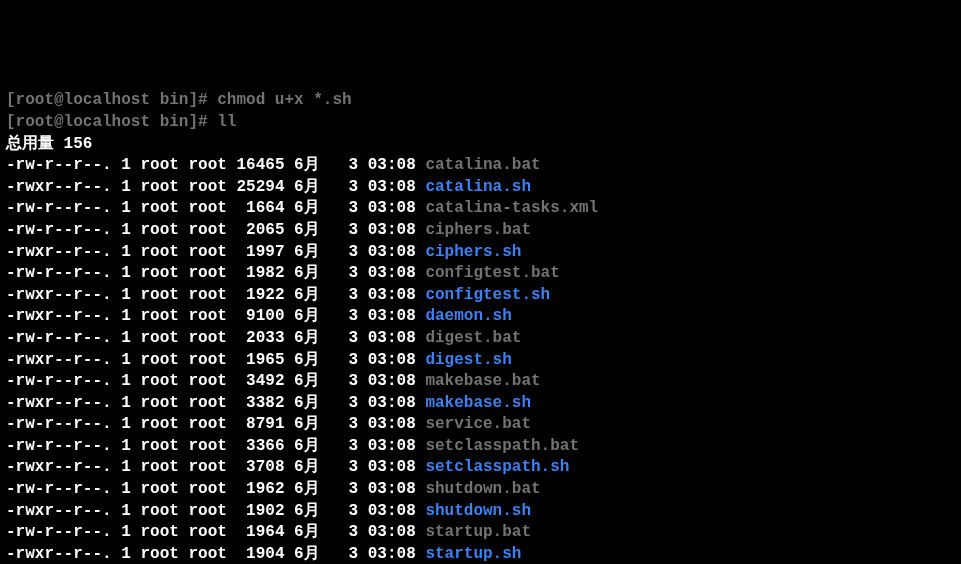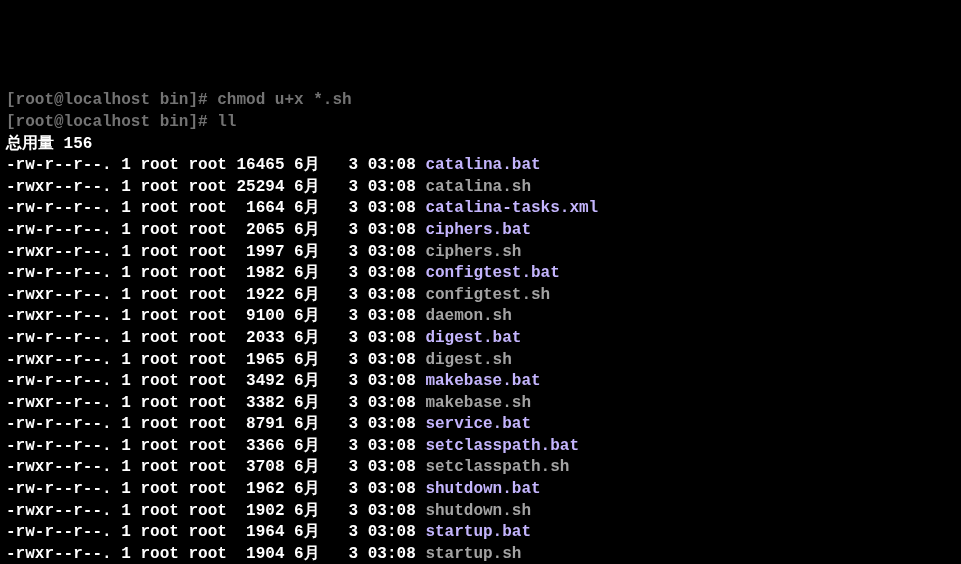--- a/index.html
+++ b/index.html
@@ -17,24 +17,24 @@
       white-space: pre;
       font-weight: bold;
     }
     .prompt-line {
       color: #737373;
     }
     .file-line {
       color: #ffffff;
     }
     .executable {
-      color: #a3a3a3;
+      color: #3b82f6;
     }
     .normal-file {
-      color: #c4b5fd;
+      color: #737373;
     }
   </style>
 </head>
 <body>
 
 
 
 <div class="terminal"><div class="prompt-line"><span>[root@localhost bin]#</span> <span>chmod u+x *.sh</span></div><div class="prompt-line"><span>[root@localhost bin]#</span> <span>ll</span></div><div class="total-line">总用量 156</div><div id="file-listing"><div class="file-line"><span>-rw-r--r--.</span> <span>1</span> <span>root</span> <span>root</span> <span>16465</span> <span>6月</span> <span>  3</span> <span>03:08</span> <span class="normal-file">catalina.bat</span></div><div class="file-line"><span>-rwxr--r--.</span> <span>1</span> <span>root</span> <span>root</span> <span>25294</span> <span>6月</span> <span>  3</span> <span>03:08</span> <span class="executable">catalina.sh</span></div><div class="file-line"><span>-rw-r--r--.</span> <span>1</span> <span>root</span> <span>root</span> <span> 1664</span> <span>6月</span> <span>  3</span> <span>03:08</span> <span class="normal-file">catalina-tasks.xml</span></div><div class="file-line"><span>-rw-r--r--.</span> <span>1</span> <span>root</span> <span>root</span> <span> 2065</span> <span>6月</span> <span>  3</span> <span>03:08</span> <span class="normal-file">ciphers.bat</span></div><div class="file-line"><span>-rwxr--r--.</span> <span>1</span> <span>root</span> <span>root</span> <span> 1997</span> <span>6月</span> <span>  3</span> <span>03:08</span> <span class="executable">ciphers.sh</span></div><div class="file-line"><span>-rw-r--r--.</span> <span>1</span> <span>root</span> <span>root</span> <span> 1982</span> <span>6月</span> <span>  3</span> <span>03:08</span> <span class="normal-file">configtest.bat</span></div><div class="file-line"><span>-rwxr--r--.</span> <span>1</span> <span>root</span> <span>root</span> <span> 1922</span> <span>6月</span> <span>  3</span> <span>03:08</span> <span class="executable">configtest.sh</span></div><div class="file-line"><span>-rwxr--r--.</span> <span>1</span> <span>root</span> <span>root</span> <span> 9100</span> <span>6月</span> <span>  3</span> <span>03:08</span> <span class="executable">daemon.sh</span></div><div class="file-line"><span>-rw-r--r--.</span> <span>1</span> <span>root</span> <span>root</span> <span> 2033</span> <span>6月</span> <span>  3</span> <span>03:08</span> <span class="normal-file">digest.bat</span></div><div class="file-line"><span>-rwxr--r--.</span> <span>1</span> <span>root</span> <span>root</span> <span> 1965</span> <span>6月</span> <span>  3</span> <span>03:08</span> <span class="executable">digest.sh</span></div><div class="file-line"><span>-rw-r--r--.</span> <span>1</span> <span>root</span> <span>root</span> <span> 3492</span> <span>6月</span> <span>  3</span> <span>03:08</span> <span class="normal-file">makebase.bat</span></div><div class="file-line"><span>-rwxr--r--.</span> <span>1</span> <span>root</span> <span>root</span> <span> 3382</span> <span>6月</span> <span>  3</span> <span>03:08</span> <span class="executable">makebase.sh</span></div><div class="file-line"><span>-rw-r--r--.</span> <span>1</span> <span>root</span> <span>root</span> <span> 8791</span> <span>6月</span> <span>  3</span> <span>03:08</span> <span class="normal-file">service.bat</span></div><div class="file-line"><span>-rw-r--r--.</span> <span>1</span> <span>root</span> <span>root</span> <span> 3366</span> <span>6月</span> <span>  3</span> <span>03:08</span> <span class="normal-file">setclasspath.bat</span></div><div class="file-line"><span>-rwxr--r--.</span> <span>1</span> <span>root</span> <span>root</span> <span> 3708</span> <span>6月</span> <span>  3</span> <span>03:08</span> <span class="executable">setclasspath.sh</span></div><div class="file-line"><span>-rw-r--r--.</span> <span>1</span> <span>root</span> <span>root</span> <span> 1962</span> <span>6月</span> <span>  3</span> <span>03:08</span> <span class="normal-file">shutdown.bat</span></div><div class="file-line"><span>-rwxr--r--.</span> <span>1</span> <span>root</span> <span>root</span> <span> 1902</span> <span>6月</span> <span>  3</span> <span>03:08</span> <span class="executable">shutdown.sh</span></div><div class="file-line"><span>-rw-r--r--.</span> <span>1</span> <span>root</span> <span>root</span> <span> 1964</span> <span>6月</span> <span>  3</span> <span>03:08</span> <span class="normal-file">startup.bat</span></div><div class="file-line"><span>-rwxr--r--.</span> <span>1</span> <span>root</span> <span>root</span> <span> 1904</span> <span>6月</span> <span>  3</span> <span>03:08</span> <span class="executable">startup.sh</span></div></div></div>
 
 

